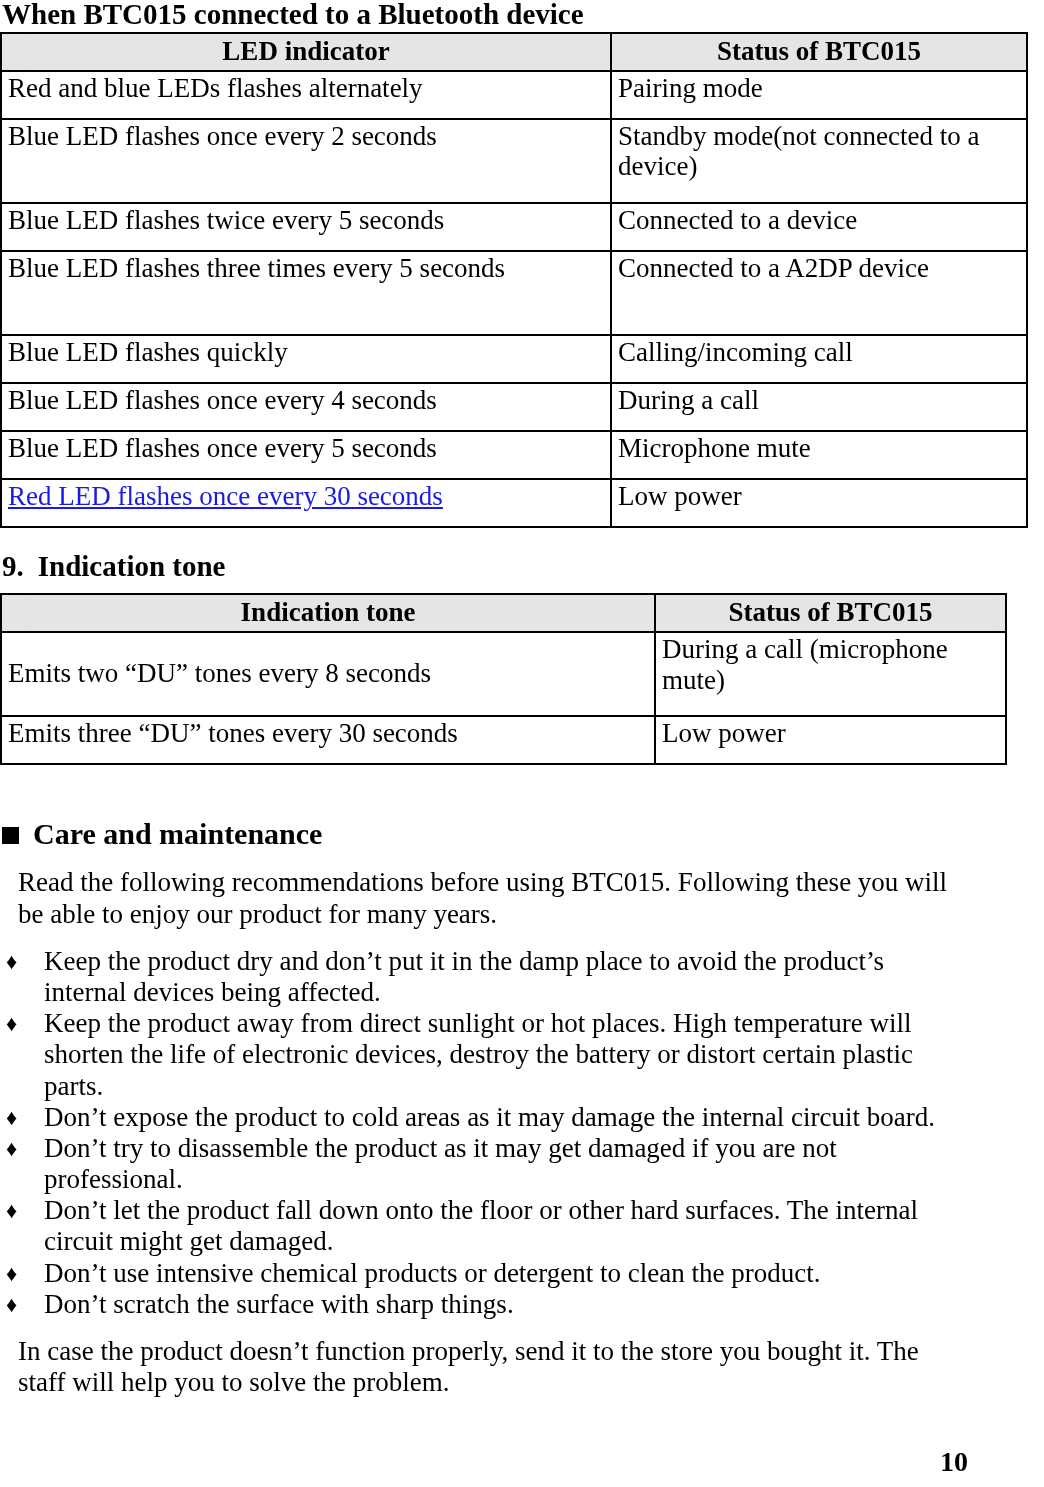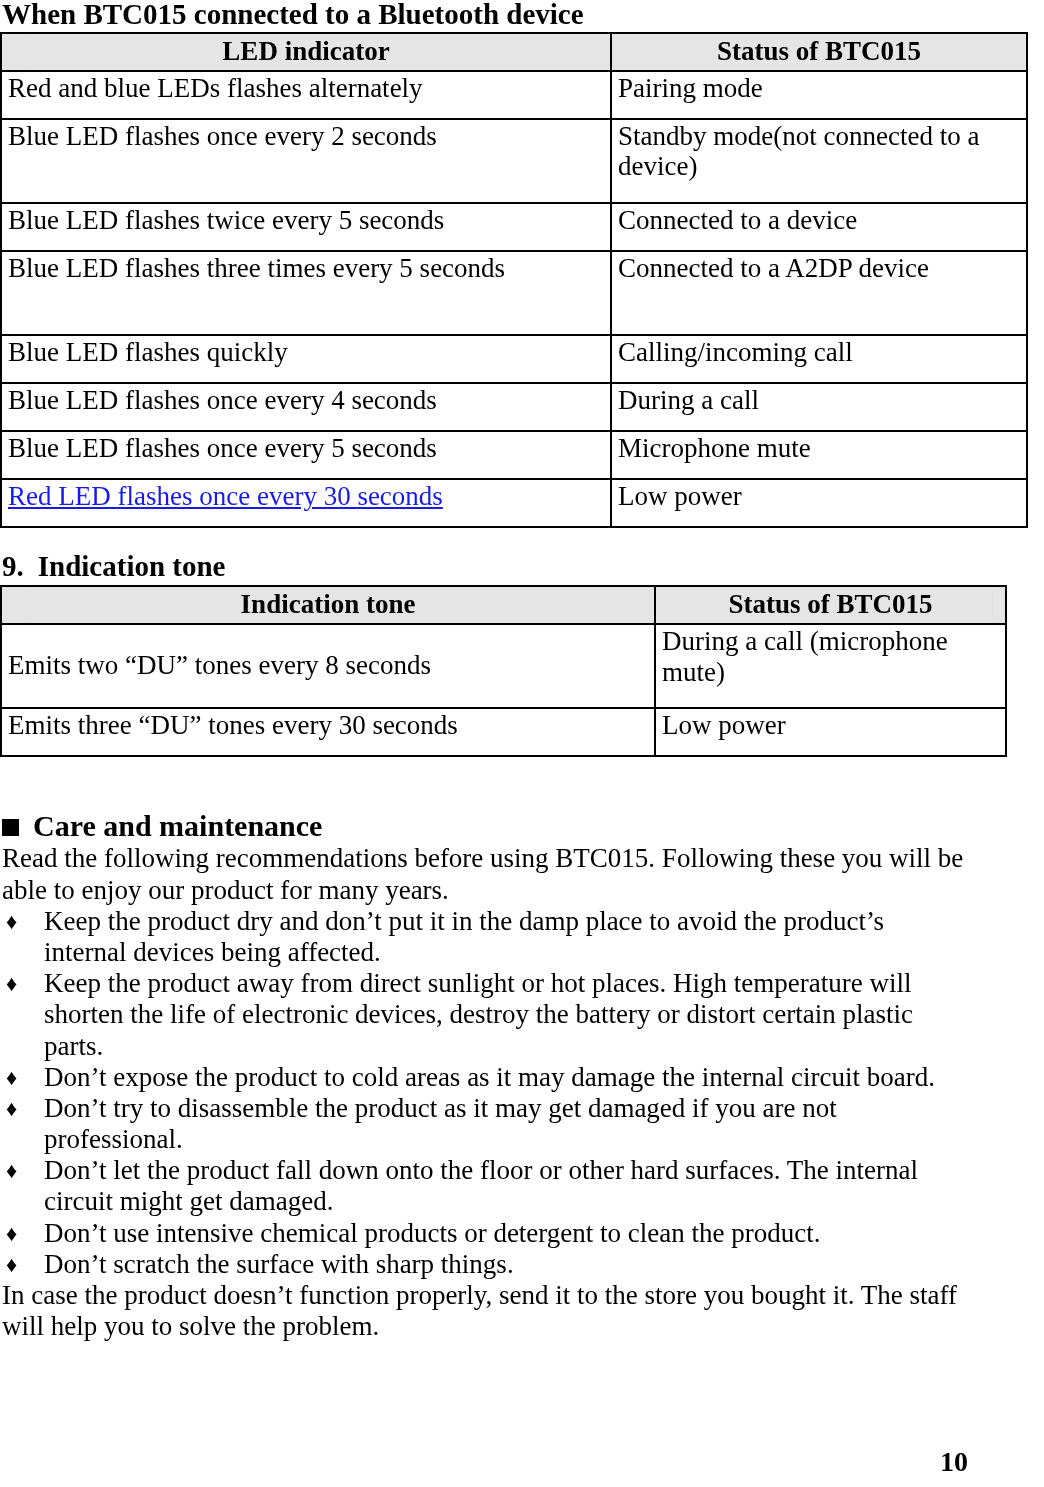--- a/index.html
+++ b/index.html
@@ -31,21 +31,21 @@
     margin: 0;
     padding: 0 0 3px 2px;
     white-space: nowrap;
   }
 
   .numbered-heading {
     font-size: 29px;
     font-weight: bold;
     line-height: 1.0;
     margin: 0;
-    padding: 0 0 4px 2px;
+    padding: 0 0 12px 2px;
     white-space: nowrap;
   }
   .numbered-heading .num {
     margin-right: 14px;
   }
 
   
   table.doc-table {
     border-collapse: collapse;
     table-layout: fixed;
@@ -113,21 +113,21 @@
     height: 17px;
     background: #000;
     flex: 0 0 auto;
     position: relative;
     top: 1px;
   }
 
   .body-text {
     font-size: 27px;
     line-height: 1.155;
-    margin: 0;
+    margin: 16px;
     padding: 0 0 0 2px;
   }
 
   ul.diamond-list {
     list-style: none;
     margin: 0;
     padding: 0;
   }
   ul.diamond-list li {
     position: relative;

